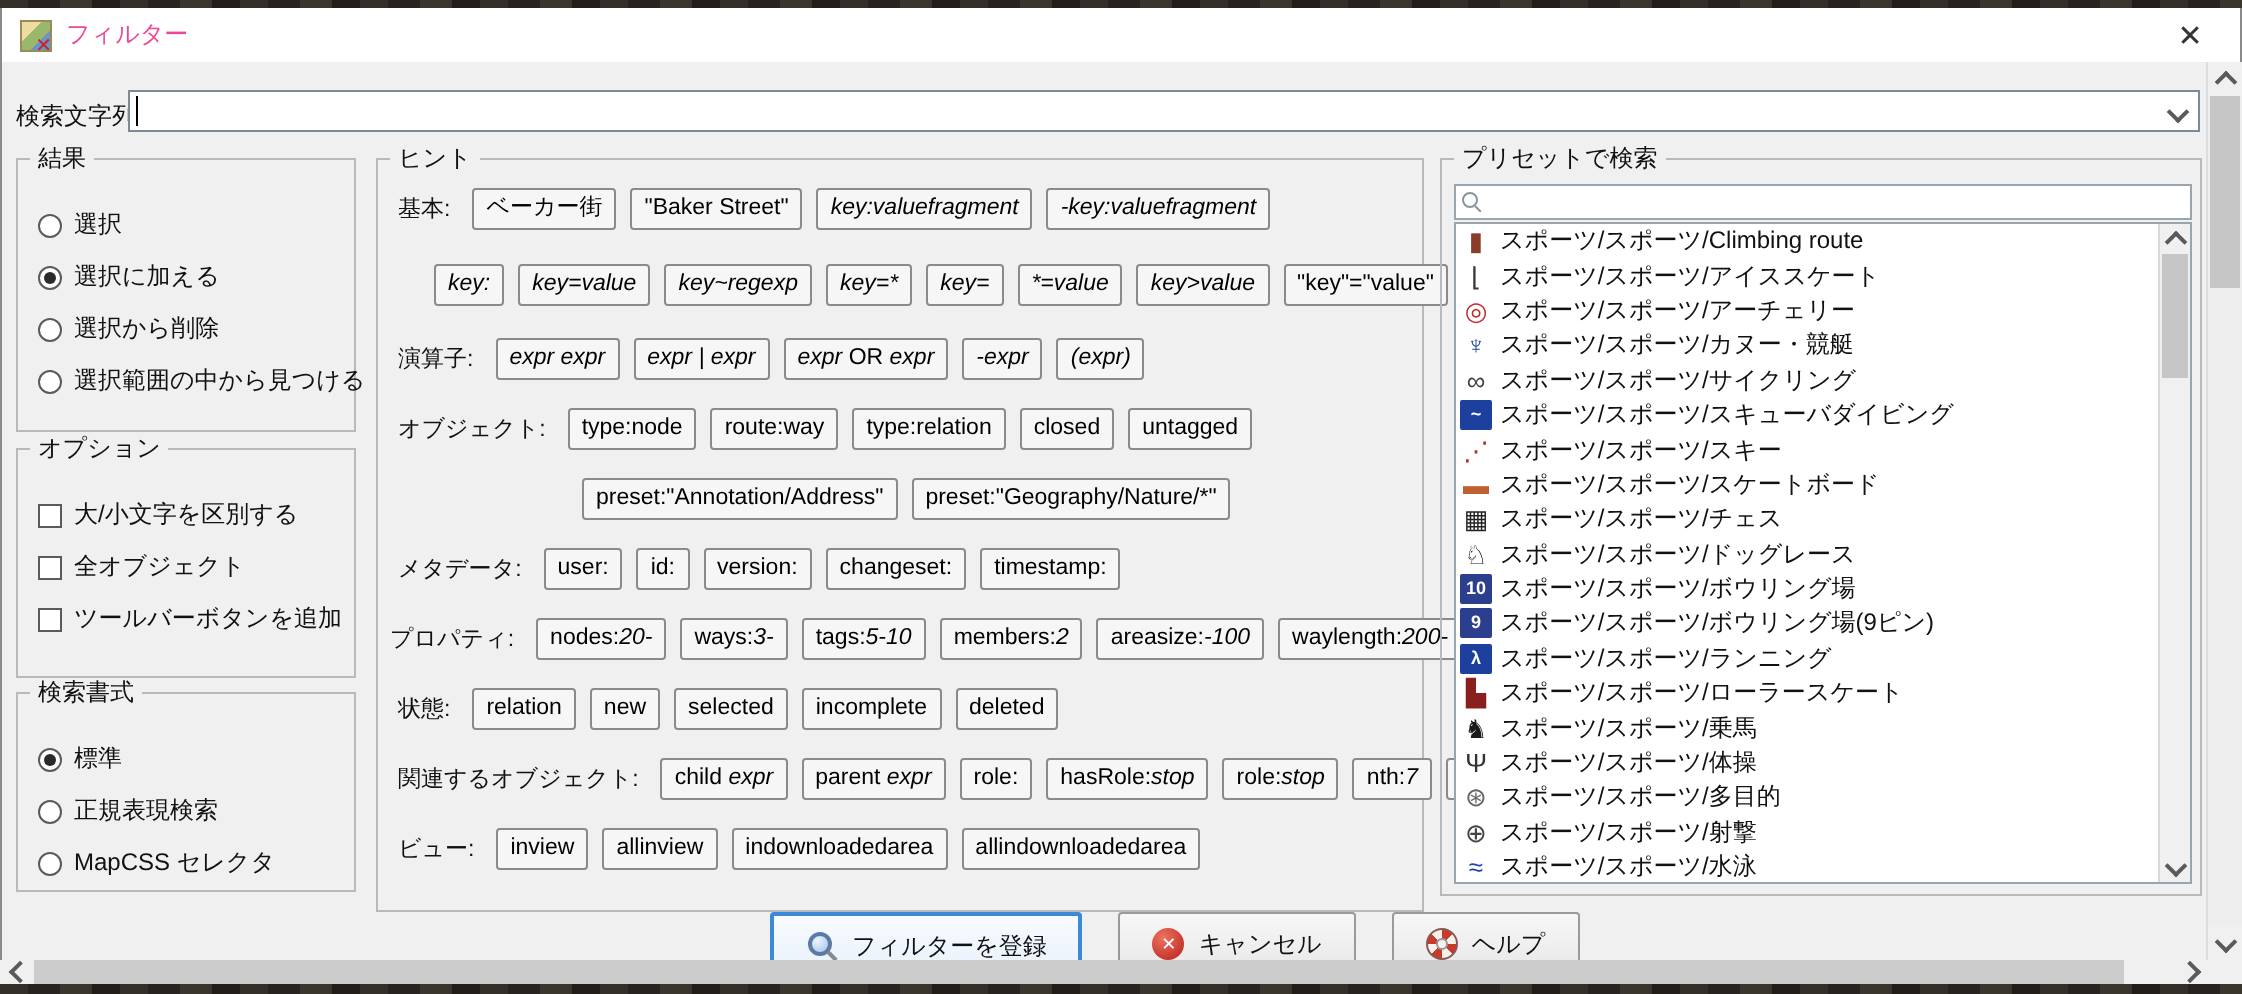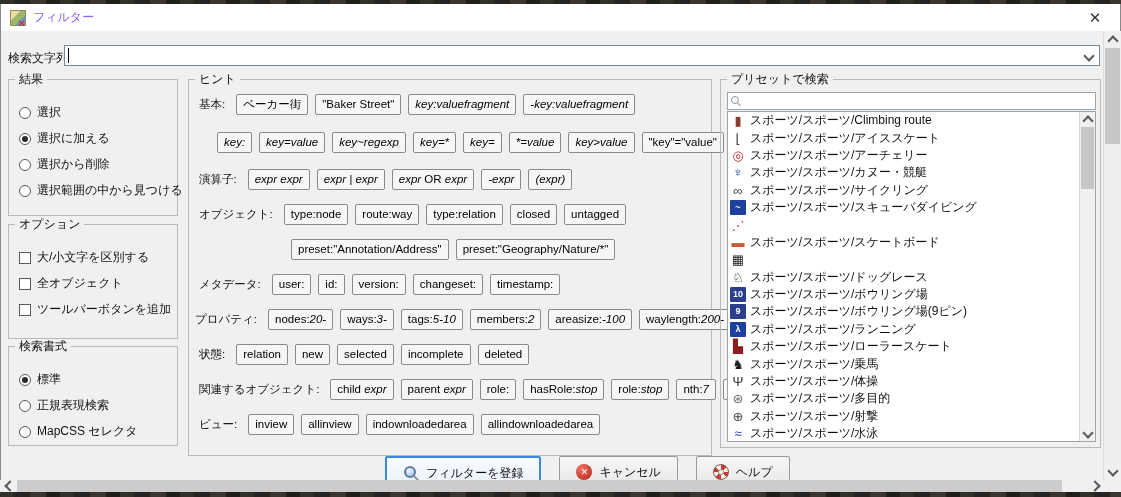--- a/index.html
+++ b/index.html
@@ -10,21 +10,21 @@
        background:repeating-linear-gradient(90deg,#33302a 0 14px,#262320 14px 30px,#3a362e 30px 46px,#211e1a 46px 60px);}
   #strip-top{top:0;height:4px}
   #strip-bottom{top:492px;height:5px}
 
   
   #titlebar{position:absolute;top:4px;left:1px;right:1px;height:27px;background:#ffffff;
        display:flex;align-items:center;padding-left:9px;box-sizing:border-box;}
   #app-icon{width:16px;height:16px;border:1px solid #9a8a5a;box-sizing:border-box;margin-right:7px;
        background:linear-gradient(135deg,#ecdca2 0 35%,#9ab86a 35% 65%,#6a94c8 65%);position:relative;}
   #app-icon::after{content:"✕";position:absolute;right:-1px;bottom:-4px;color:#c22;font-size:10px;font-weight:bold;}
-  #win-title{font-size:12px;color:#8b5cf6;}
+  #win-title{font-size:12px;color:#ec4899;}
   #close-btn{position:absolute;right:8px;top:0;width:34px;height:27px;display:flex;align-items:center;justify-content:center;
        font-size:15px;color:#333;cursor:default;}
 
   
   #search-label{position:absolute;left:8px;top:50px;}
   #search-combo{position:absolute;left:64px;top:45px;width:1036px;height:21px;background:#fff;border:1px solid #7a8a99;box-sizing:border-box;}
   #search-caret{position:absolute;left:3px;top:2px;width:1px;height:15px;background:#000;}
   #combo-chevron{position:absolute;right:6px;top:6px;}
 
   
@@ -285,27 +285,29 @@
           <div class="preset-item">
             <span class="pi-icon" style="color: rgb(68, 68, 68);">∞</span>
             <span>スポーツ/スポーツ/サイクリング</span>
           </div>
           <div class="preset-item">
             <span class="pi-icon boxed" style="color: rgb(255, 255, 255); background: rgb(29, 63, 158);">~</span>
             <span>スポーツ/スポーツ/スキューバダイビング</span>
           </div>
           <div class="preset-item">
             <span class="pi-icon" style="color: rgb(176, 48, 48);">⋰</span>
+            <span>スポーツ/スポーツ/スキー</span>
           </div>
           <div class="preset-item">
             <span class="pi-icon" style="color: rgb(192, 96, 48);">▬</span>
             <span>スポーツ/スポーツ/スケートボード</span>
           </div>
           <div class="preset-item">
             <span class="pi-icon" style="color: rgb(34, 34, 34);">▦</span>
+            <span>スポーツ/スポーツ/チェス</span>
           </div>
           <div class="preset-item">
             <span class="pi-icon" style="color: rgb(17, 17, 17);">♘</span>
             <span>スポーツ/スポーツ/ドッグレース</span>
           </div>
           <div class="preset-item">
             <span class="pi-icon boxed" style="color: rgb(255, 255, 255); background: rgb(43, 63, 142);">10</span>
             <span>スポーツ/スポーツ/ボウリング場</span>
           </div>
           <div class="preset-item">

